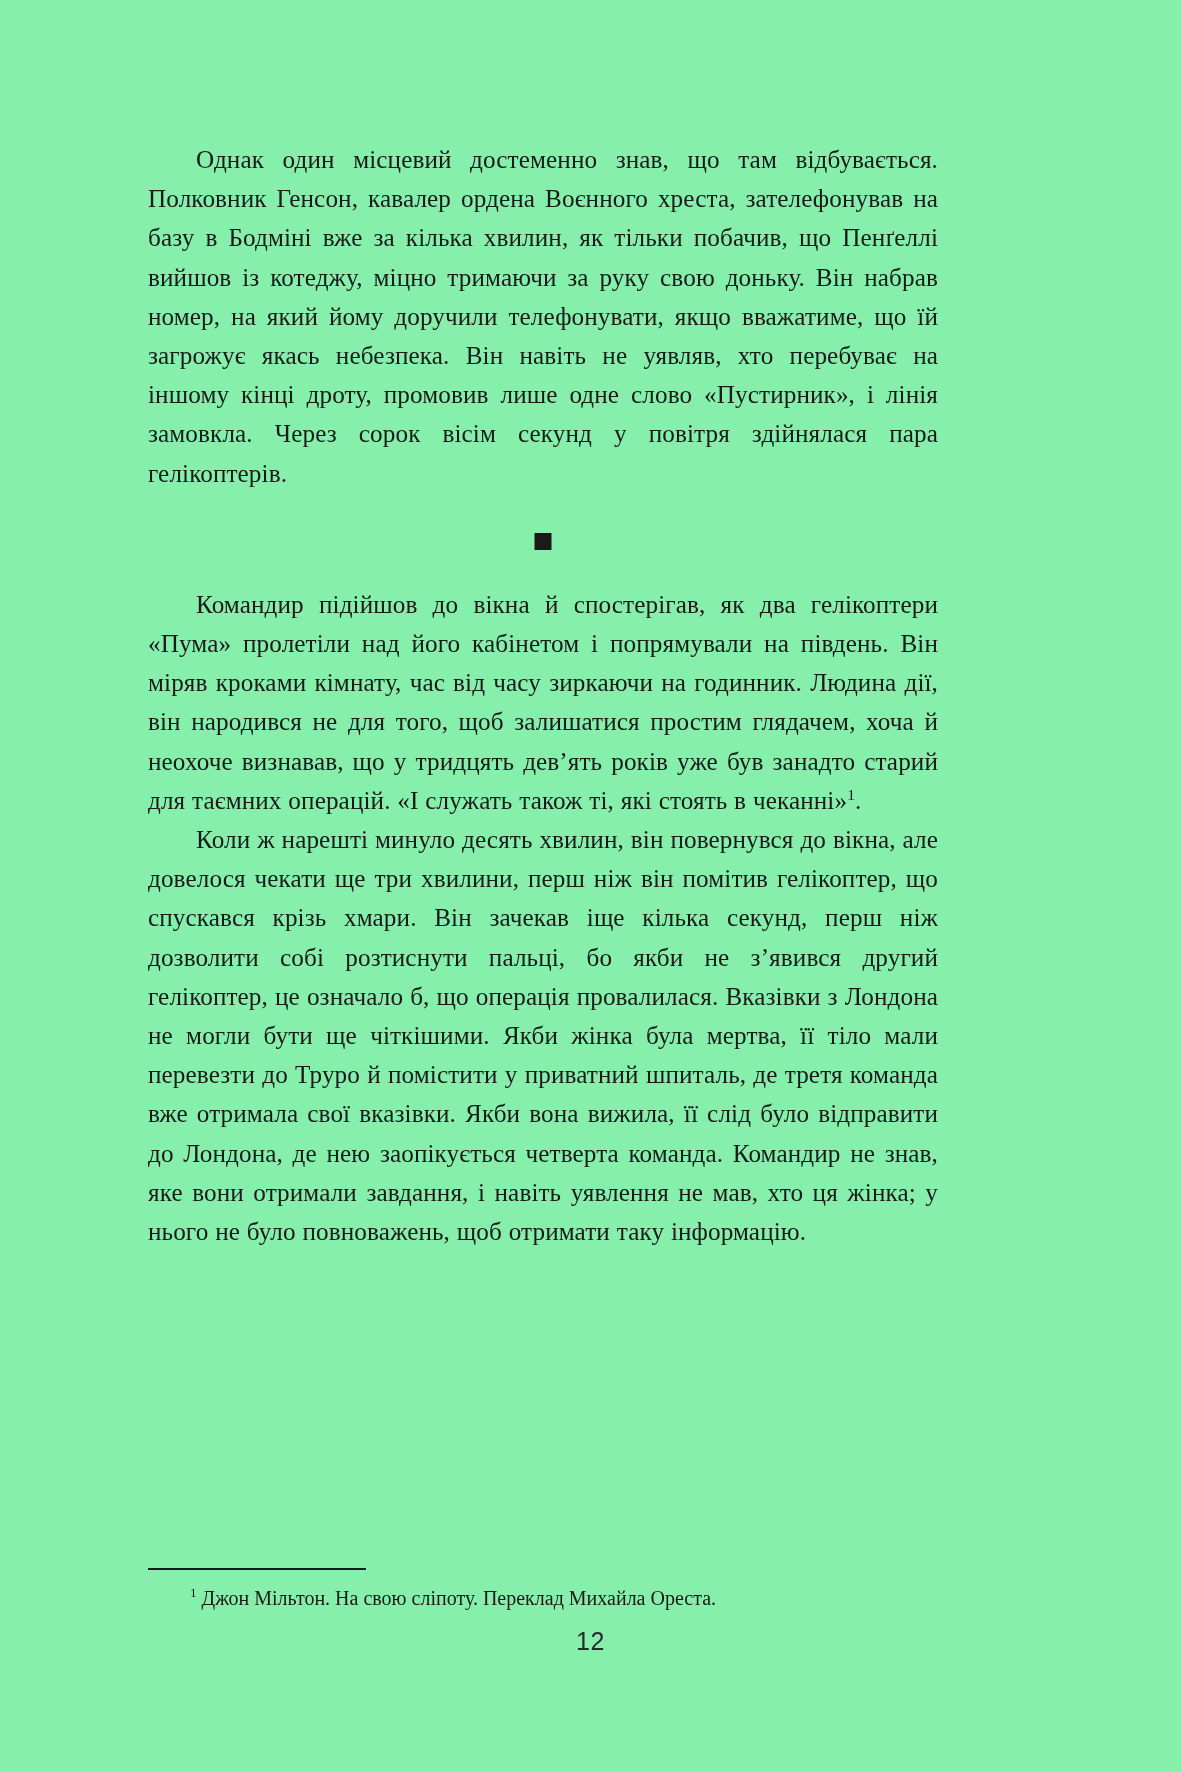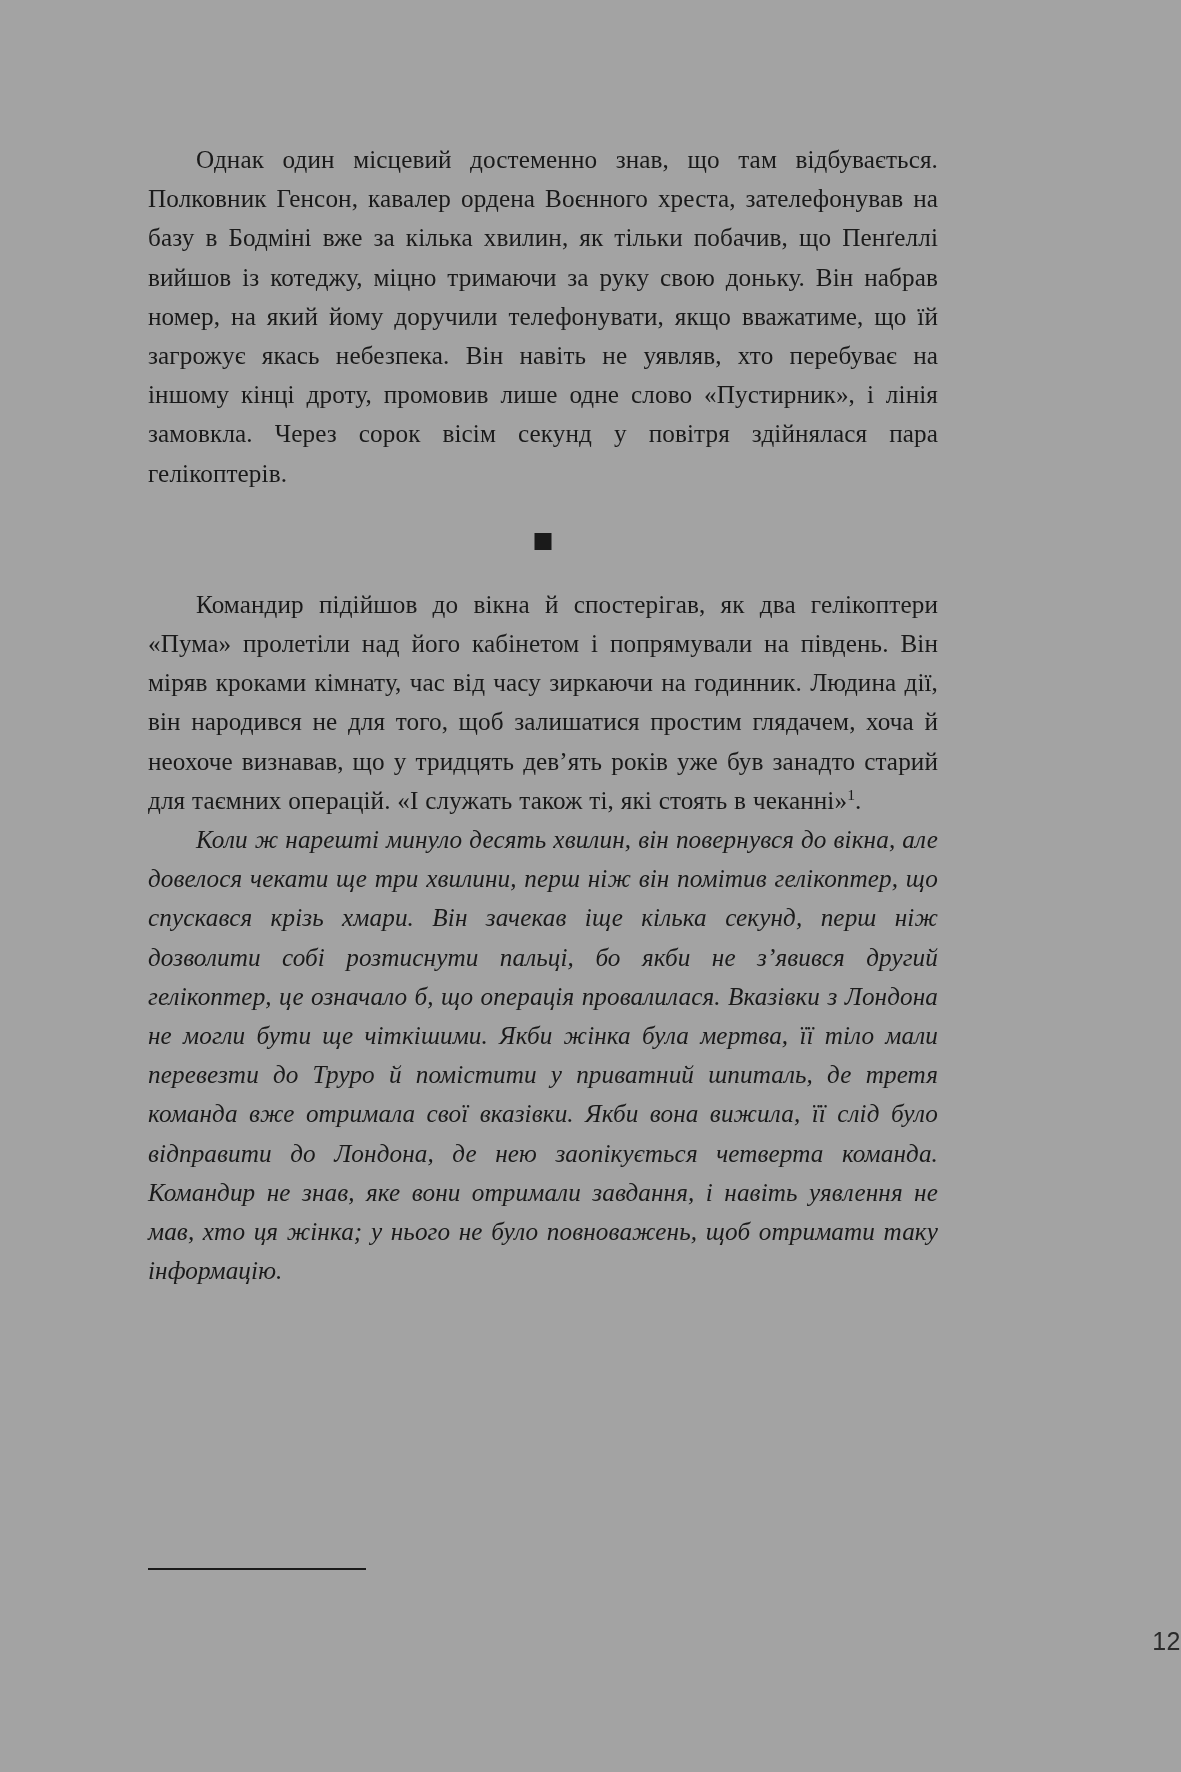--- a/index.html
+++ b/index.html
@@ -4,21 +4,21 @@
 <style>
   html, body {
     margin: 0;
     padding: 0;
     background: #ffffff;
   }
   .page {
     position: relative;
     width: 1181px;
     height: 1772px;
-    background: #a3a3a3;
+    background: #86efac;
     box-sizing: border-box;
     overflow: hidden;
   }
   .text-column {
     position: absolute;
     left: 148px;
     top: 140px;
     width: 790px;
   }
   .para {
@@ -28,21 +28,20 @@
     line-height: 39.2px;
     color: #1a1a1a;
     text-align: justify;
     text-indent: 48px;
     letter-spacing: 0.1px;
     word-spacing: 0.4px;
     -webkit-font-smoothing: antialiased;
   }
   .para + .para {
     margin-top: 0;
-    font-style: italic;
   }
   .sup {
     font-size: 0.62em;
     vertical-align: super;
     line-height: 0;
   }
   .section-break {
     position: relative;
     height: 92px;
   }
@@ -76,21 +75,21 @@
     text-indent: 42px;
   }
   .footnote-text .sup {
     font-size: 0.66em;
   }
   .page-number {
     position: absolute;
     left: 0;
     right: 0;
     top: 1627px;
-    text-align: right;
+    text-align: center;
     font-family: "Liberation Sans", "DejaVu Sans", sans-serif;
     font-size: 25px;
     color: #2a2a2a;
     letter-spacing: 0.5px;
   }
 </style>
 </head>
 <body>
 
 <div class="page">
@@ -105,17 +104,18 @@
 
     <p class="para"><span>Командир підійшов до вікна й спостерігав, як два гелікоптери «Пума» пролетіли над його кабінетом і попрямували на південь. Він міряв кроками кімнату, час від часу зиркаючи на годинник. Людина дії, він народився не для того, щоб залишатися простим глядачем, хоча й неохоче визнавав, що у тридцять дев’ять років уже був занадто старий для таємних операцій. «І служать також ті, які стоять в чеканні»</span><span class="sup">1</span><span>.</span></p>
 
     <p class="para">Коли ж нарешті минуло десять хвилин, він повернувся до вікна, але довелося чекати ще три хвилини, перш ніж він помітив гелікоптер, що спускався крізь хмари. Він зачекав іще кілька секунд, перш ніж дозволити собі розтиснути пальці, бо якби не з’явився другий гелікоптер, це означало б, що операція провалилася. Вказівки з Лондона не могли бути ще чіткішими. Якби жінка була мертва, її тіло мали перевезти до Труро й помістити у приватний шпиталь, де третя команда вже отримала свої вказівки. Якби вона вижила, її слід було відправити до Лондона, де нею заопікується четверта команда. Командир не знав, яке вони отримали завдання, і навіть уявлення не мав, хто ця жінка; у нього не було повноважень, щоб отримати таку інформацію.</p>
 
 
   </div>
 
   <div class="footnote-block">
     <div class="footnote-rule"></div>
+    <p class="footnote-text"><span class="sup">1</span><span> Джон Мільтон. На свою сліпоту. Переклад Михайла Ореста.</span></p>
   </div>
 
   <div class="page-number">12</div>
 
 </div>
 
 </body></html>

